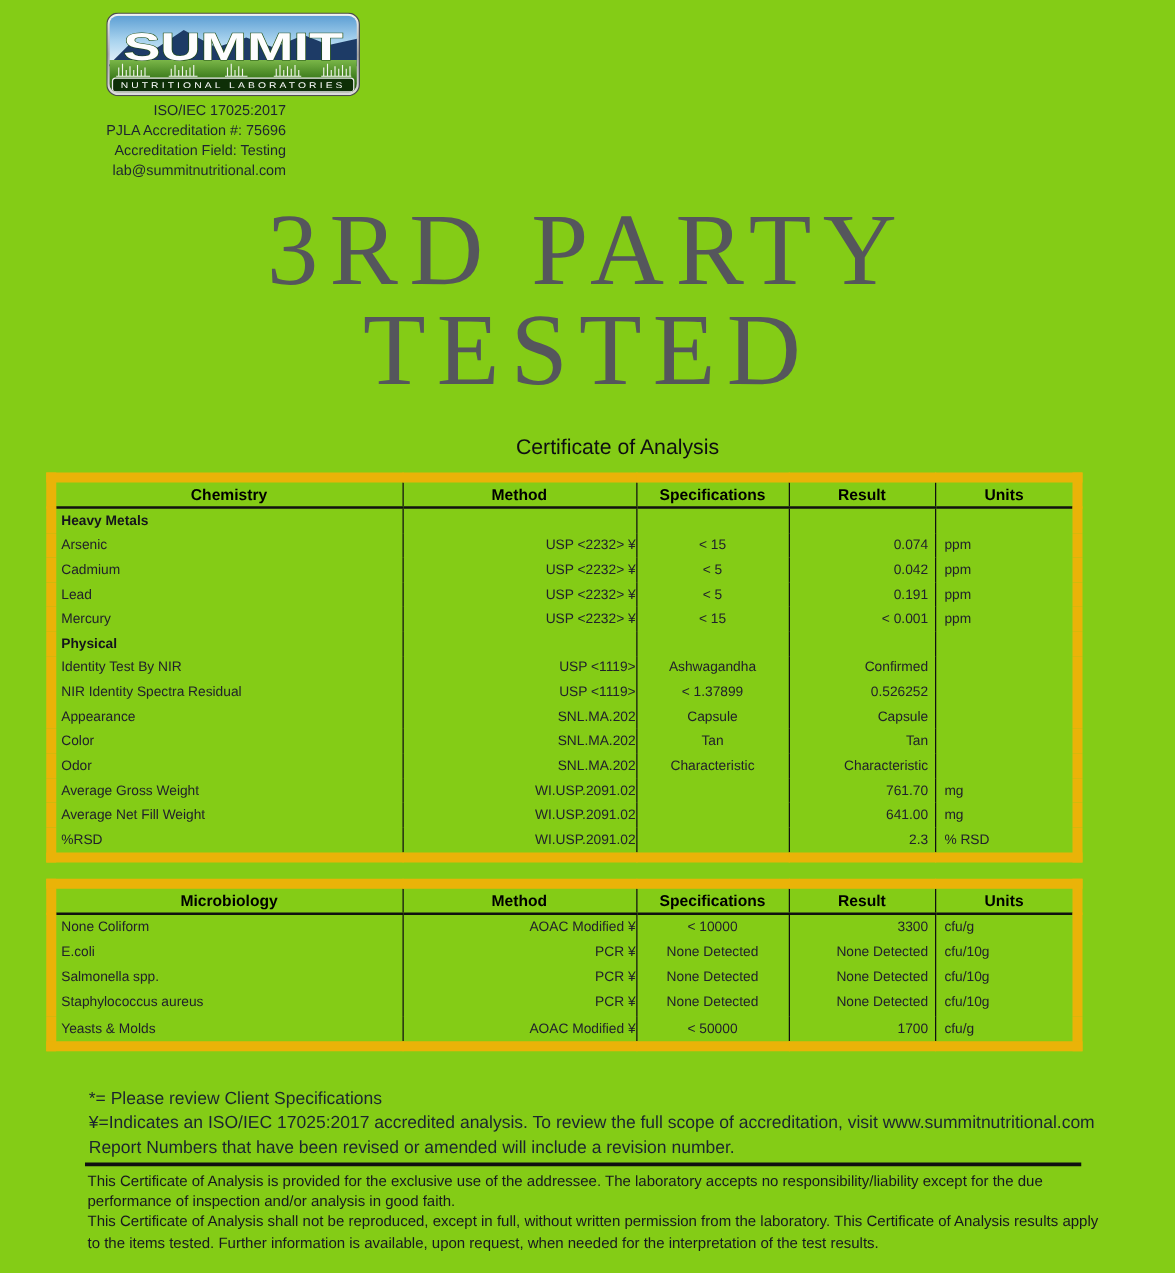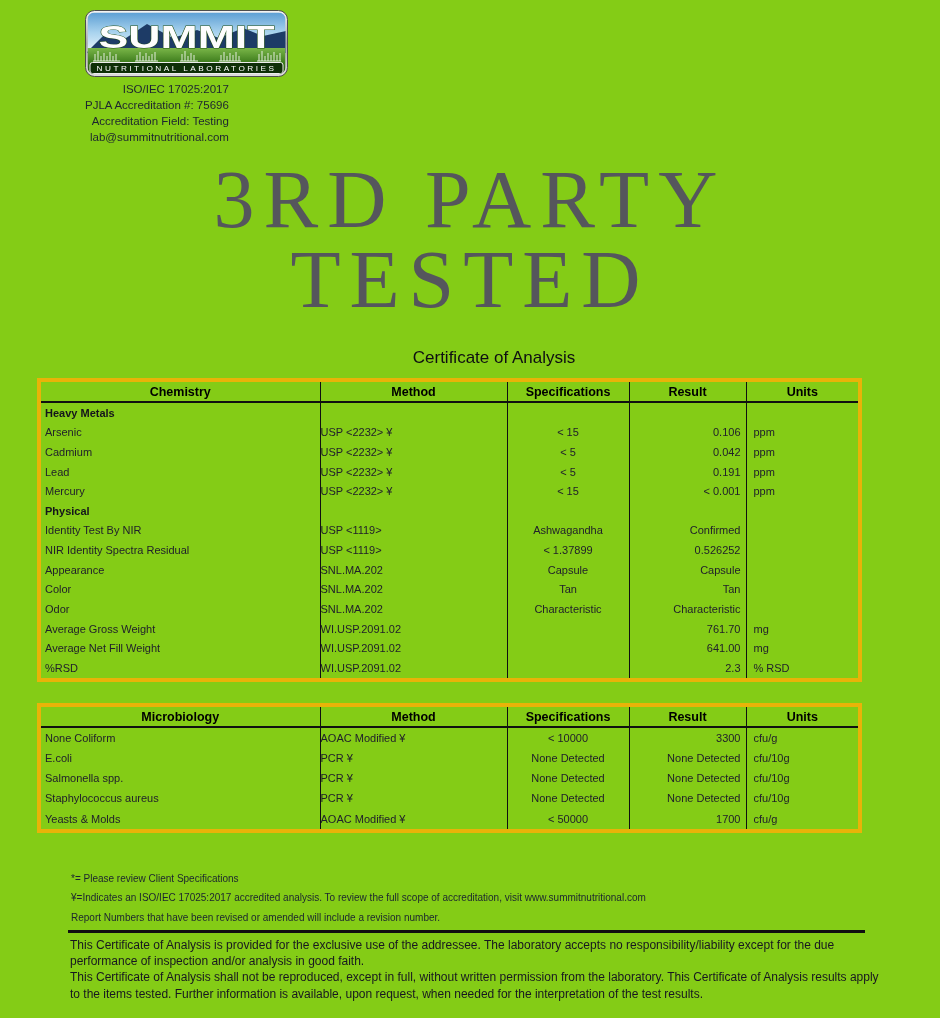--- a/index.html
+++ b/index.html
@@ -23,21 +23,21 @@
 
   .coa {
     position:absolute; top:348px; left:0; width:100%; text-align:center;
     font-size:17px; color:#0e0e12;padding-left:24px;
   }
 
   
   table.ctable {
     position:absolute; left:37px; width:821px;
     border-collapse:collapse; table-layout:fixed;
-    border:4px solid #eab308;
+    border:8px solid #eab308;
     padding-left:24px;
   }
   #chem-table  { top:378px; }
   #micro-table { top:703px; }
 
   .ctable th {
     font-size:12.5px; font-weight:bold; color:#000;
     text-align:center; height:17px; padding:1px 0;
     border-bottom:2px solid #101010;
   }
@@ -45,28 +45,28 @@
     border-right:1.5px solid #101010;
   }
   .ctable td {
     font-size:11px; color:#21212b; padding:0;
     white-space:nowrap; overflow:hidden; vertical-align:middle;
   }
   #chem-table  td { height:19.62px; }
   #micro-table td { height:20.15px; }
 
   .ctable td:nth-child(1) { text-align:left;  padding-left:4px; }
-  .ctable td:nth-child(2) { text-align:left; }
+  .ctable td:nth-child(2) { text-align:right; }
   .ctable td:nth-child(3) { text-align:center; }
   .ctable td:nth-child(4) { text-align:right; padding-right:5px; }
   .ctable td:nth-child(5) { text-align:left;  padding-left:7px; }
   .ctable tr.section td   { font-weight:bold; color:#14141c; }
 
   
-  .footnotes { position:absolute; left:71px; top:869px; font-size:10px; line-height:19.4px; color:#1b2430; }
+  .footnotes { position:absolute; left:71px; top:869px; font-size:14px; line-height:19.4px; color:#1b2430; }
 
   .rule { position:absolute; left:68px; top:930px; width:797px; height:3px; background:#101010; }
 
   .disclaimer {
     position:absolute; left:70px; top:937px; width:812px;
     font-size:12px; line-height:16.2px; color:#171720;
   }
   .disclaimer p { margin:0; }
 </style>
 </head>
@@ -149,21 +149,21 @@
           <td>Heavy Metals</td>
           <td></td>
           <td></td>
           <td></td>
           <td></td>
         </tr>
         <tr>
           <td>Arsenic</td>
           <td>USP &lt;2232&gt; ¥</td>
           <td>&lt; 15</td>
-          <td>0.106</td>
+          <td>0.074</td>
           <td>ppm</td>
         </tr>
         <tr>
           <td>Cadmium</td>
           <td>USP &lt;2232&gt; ¥</td>
           <td>&lt; 5</td>
           <td>0.042</td>
           <td>ppm</td>
         </tr>
         <tr>

